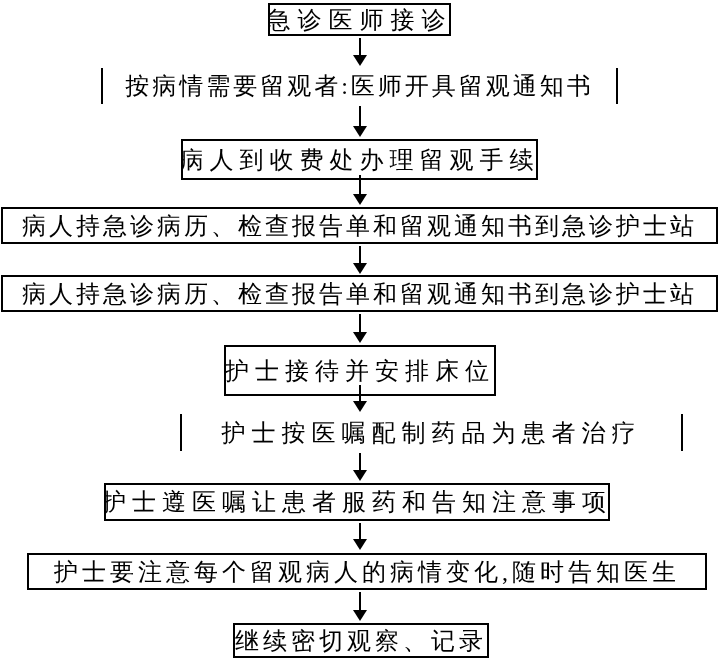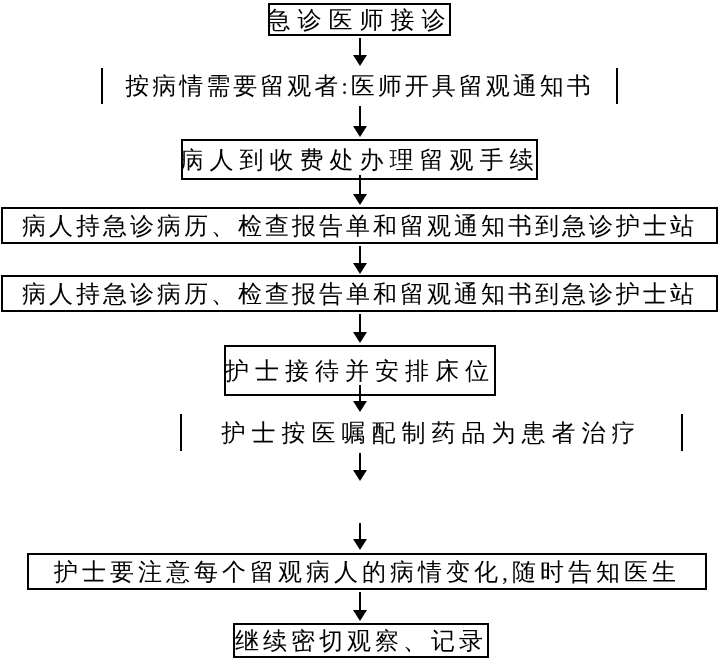--- a/index.html
+++ b/index.html
@@ -103,20 +103,21 @@
       <div class="stem"></div>
       <div class="head"></div>
     </div>
 
   <div class="node open n7">护士按医嘱配制药品为患者治疗</div>
   <div class="arrow a7">
       <div class="stem"></div>
       <div class="head"></div>
     </div>
 
+  <div class="node box n8">护士遵医嘱让患者服药和告知注意事项</div>
   <div class="arrow a8">
       <div class="stem"></div>
       <div class="head"></div>
     </div>
 
   <div class="node box n9">护士要注意每个留观病人的病情变化,随时告知医生</div>
   <div class="arrow a9">
       <div class="stem"></div>
       <div class="head"></div>
     </div>

